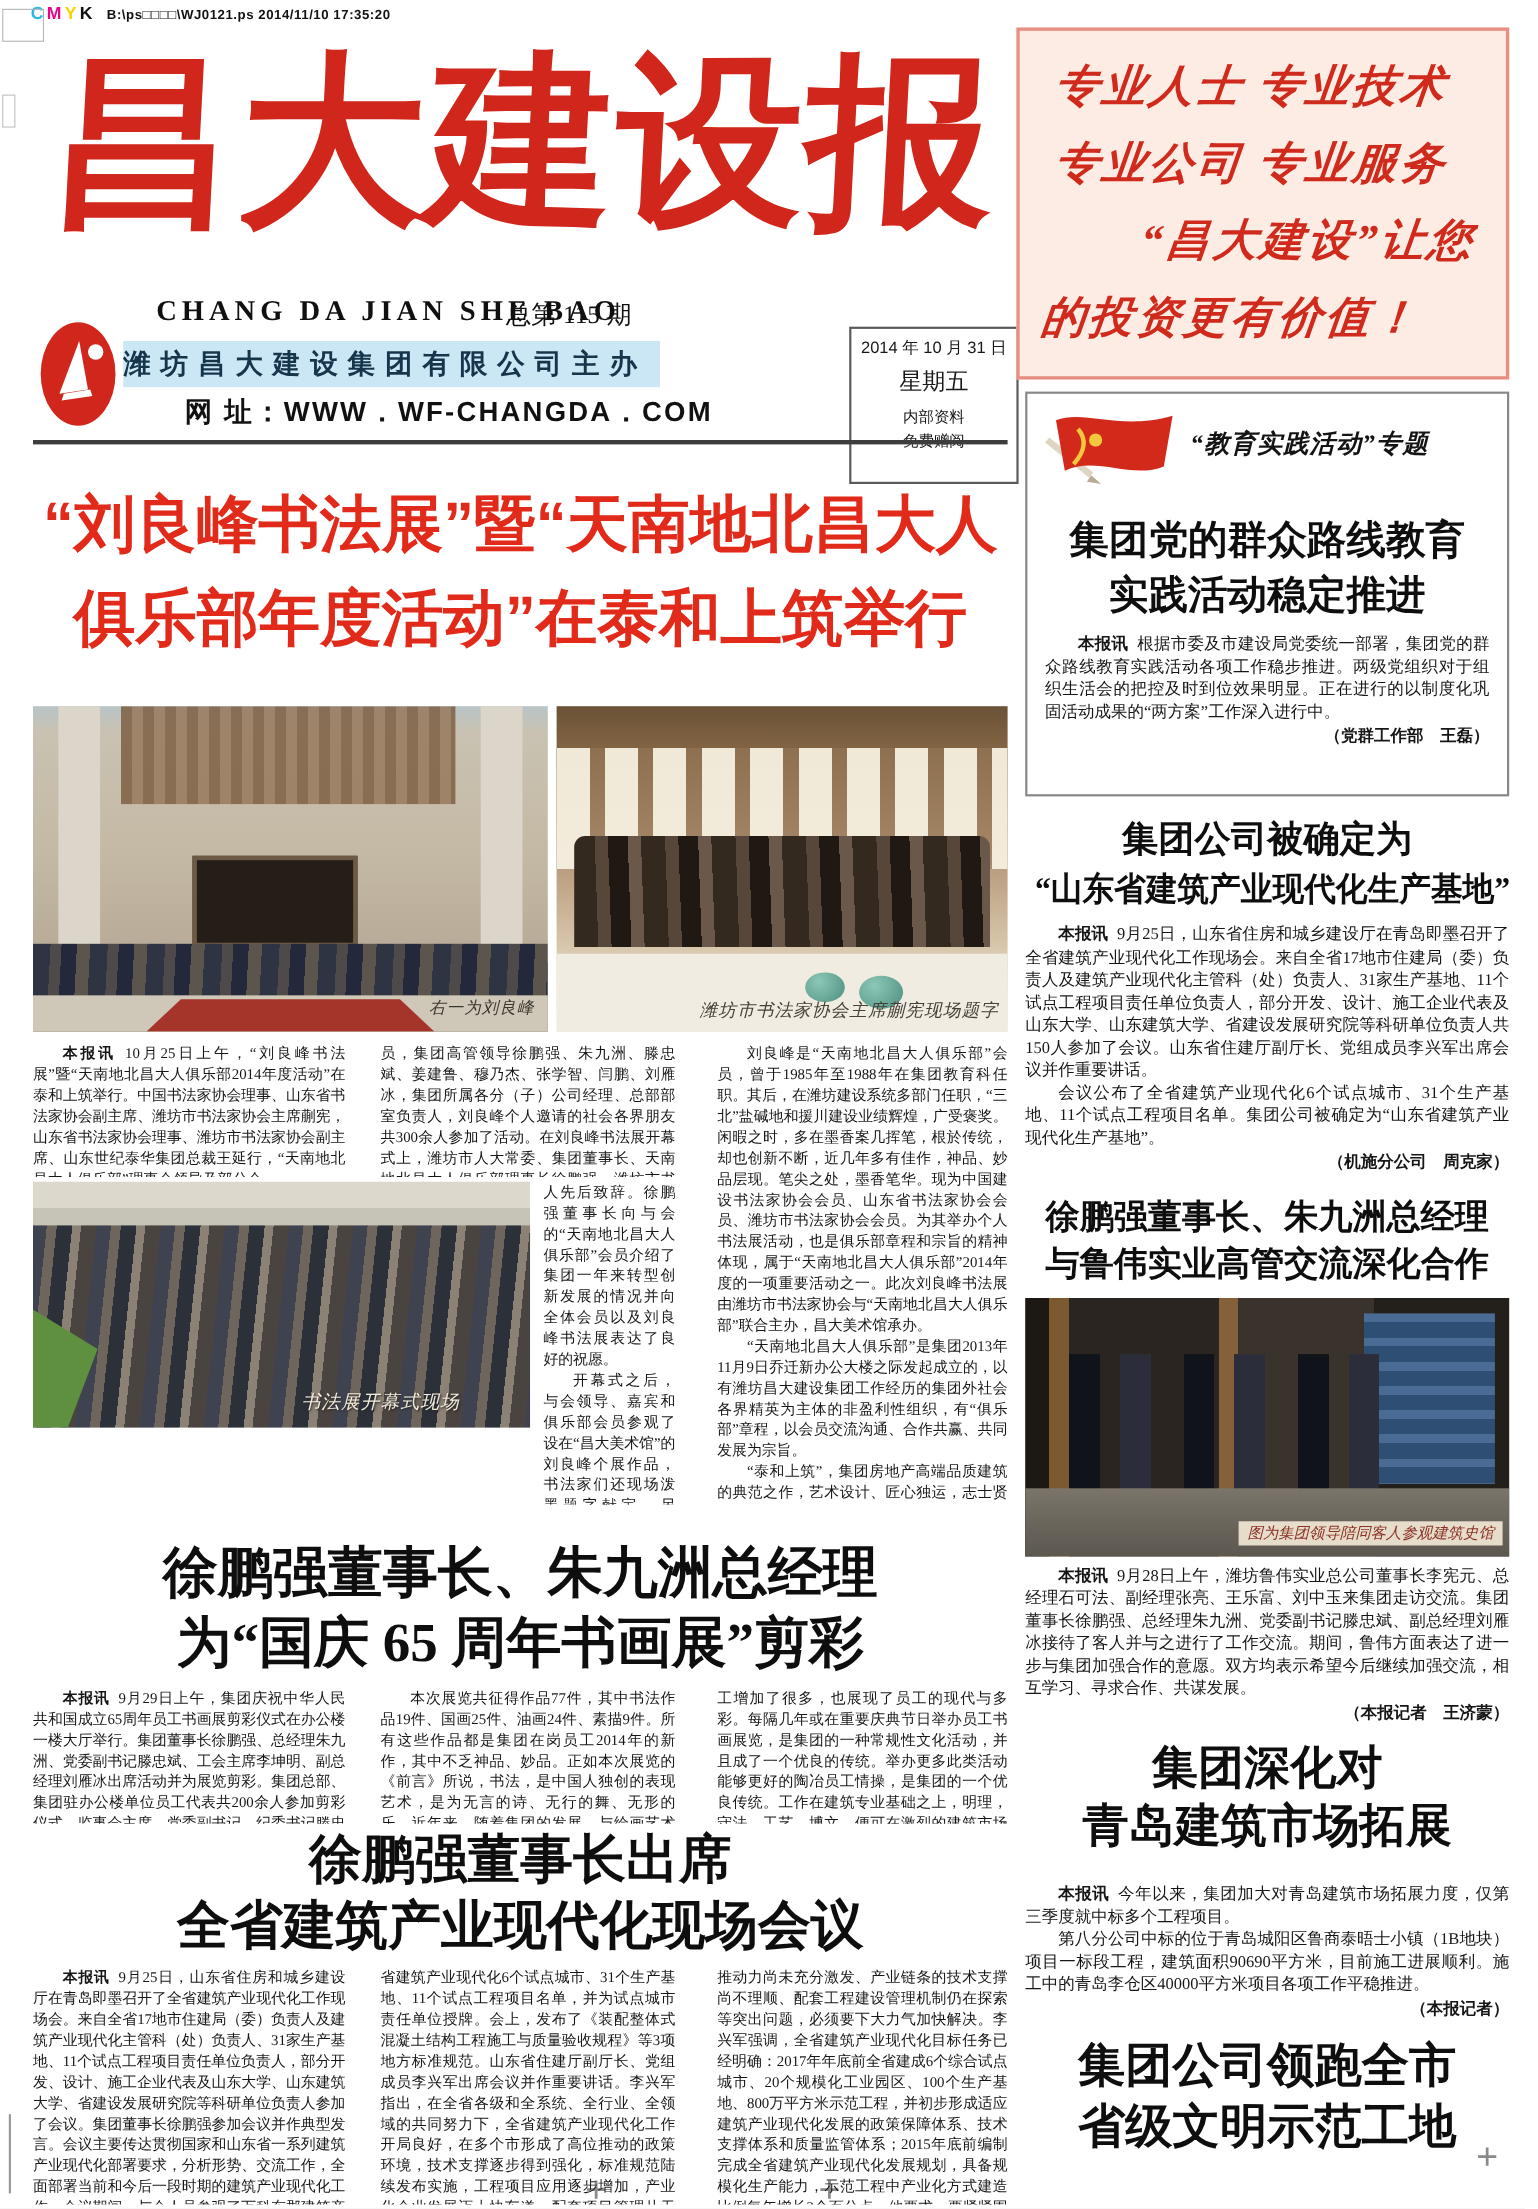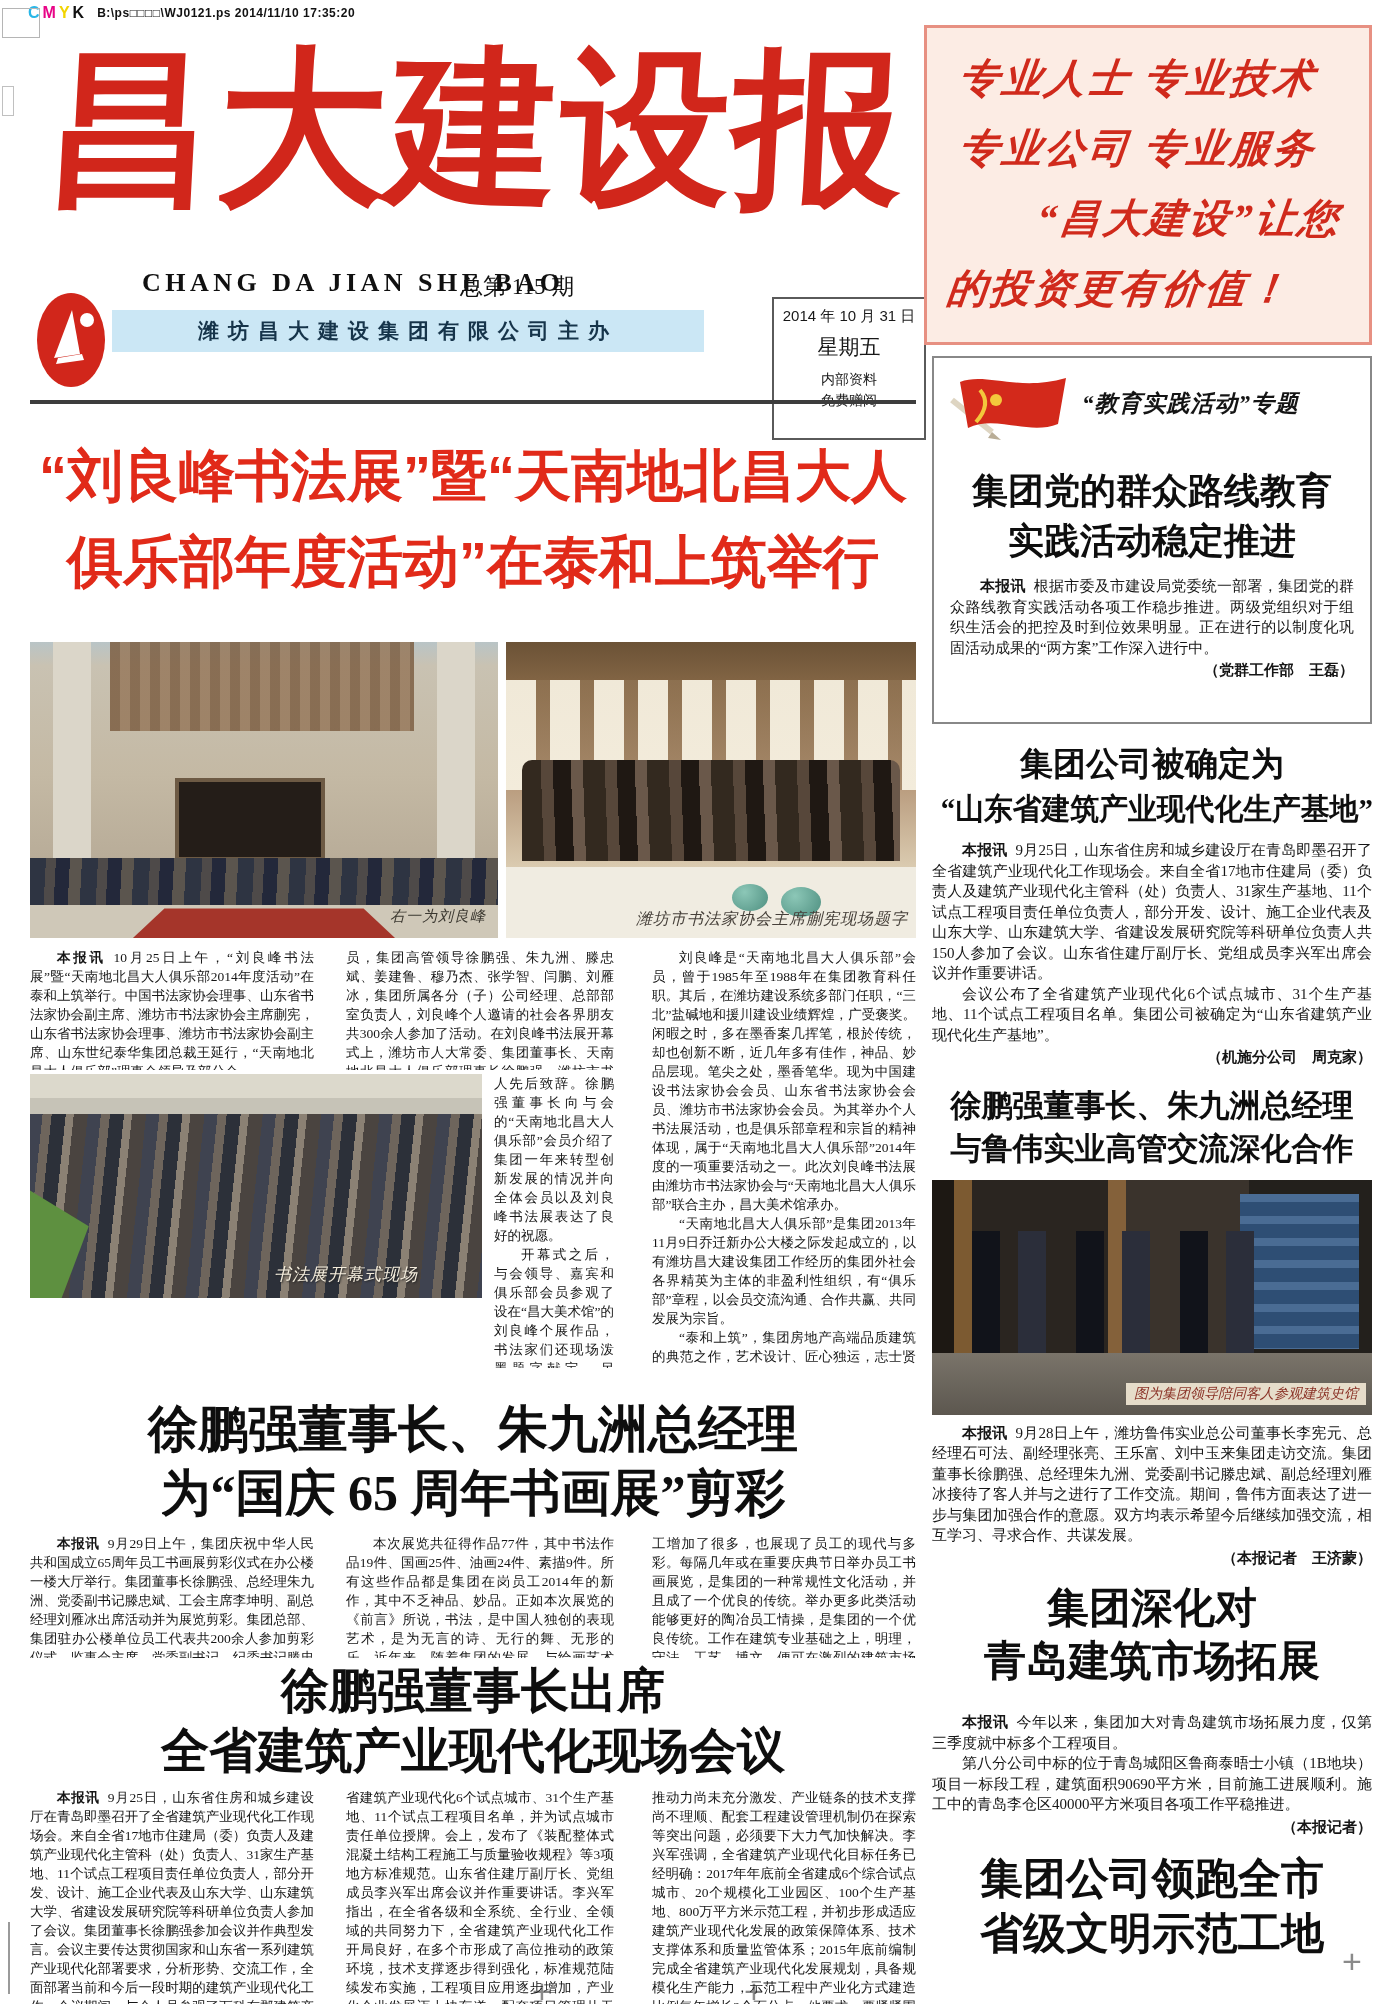--- a/index.html
+++ b/index.html
@@ -21,23 +21,23 @@
   .cm-plus { font-size:34px; font-weight:normal; }
   .cm-vline { left:8px; top:1922px; width:2px; height:72px; background:#9a9a9a; }
   
   .masthead { position:absolute; left:45px; top:28px; width:880px; height:212px;
     font-size:170px; line-height:205px; font-weight:bold; color:#d1261b;
     letter-spacing:2px; transform:skewX(-3deg); white-space:nowrap; }
   .pinyin { position:absolute; left:142px; top:268px; font-size:26px; font-weight:bold;
     letter-spacing:4.5px; color:#101010; }
   .issue { position:absolute; left:460px; top:271px; font-size:23px; color:#101010; }
   .logo { position:absolute; left:36px; top:292px; width:70px; height:96px; }
-  .band { position:absolute; left:112px; top:310px; width:592px; height:42px;
+  .band { position:absolute; left:112px; top:310px; width:488px; height:42px;
     background:#cbe7f5; color:#16344a; font-family:"Liberation Sans",sans-serif;
-    font-size:21px; font-weight:bold; letter-spacing:9px; text-align:center; line-height:42px; }
+    font-size:25px; font-weight:bold; letter-spacing:9px; text-align:left; line-height:42px; }
   .website { position:absolute; left:112px; top:358px; width:592px; text-align:center;
     font-family:"Liberation Sans",sans-serif; font-size:25px; font-weight:bold;
     letter-spacing:2px; color:#111; }
   .datebox { position:absolute; left:772px; top:255px; width:154px; height:143px;
     border:2px solid #5a5a5a; text-align:center; font-family:"Liberation Sans",sans-serif;margin-top:42px; }
   .datebox .d1 { font-size:15px; margin-top:8px; }
   .datebox .d2 { font-size:21px; font-weight:normal; margin-top:7px; }
   .datebox .d3 { font-size:14px; margin-top:10px; }
   .datebox .d4 { font-size:14px; margin-top:3px; }
   .adbox { position:absolute; left:924px; top:25px; width:448px; height:320px;
@@ -178,20 +178,21 @@
 
   <div class="logo">
     <svg width="70" height="96" viewBox="0 0 70 96">
       <ellipse cx="35" cy="48" rx="34" ry="47" fill="#d1261b"></ellipse>
       <path d="M18 66 L36 18 L44 62 Z" fill="#ffffff"></path>
       <path d="M22 66 L46 62 L48 68 L20 72 Z" fill="#ffffff"></path>
       <circle cx="51" cy="28" r="7" fill="#ffffff"></circle>
     </svg>
   </div>
   <div class="band">潍坊昌大建设集团有限公司主办</div>
+  <div class="website">网 址：WWW．WF-CHANGDA．COM</div>
 
   <div class="datebox">
     <div class="d1">2014 年 10 月 31 日</div>
     <div class="d2">星期五</div>
     <div class="d3">内部资料</div>
     <div class="d4">免费赠阅</div>
   </div>
 
   <div class="adbox">
     <div class="adline ad-l1">专业人士  专业技术</div>

